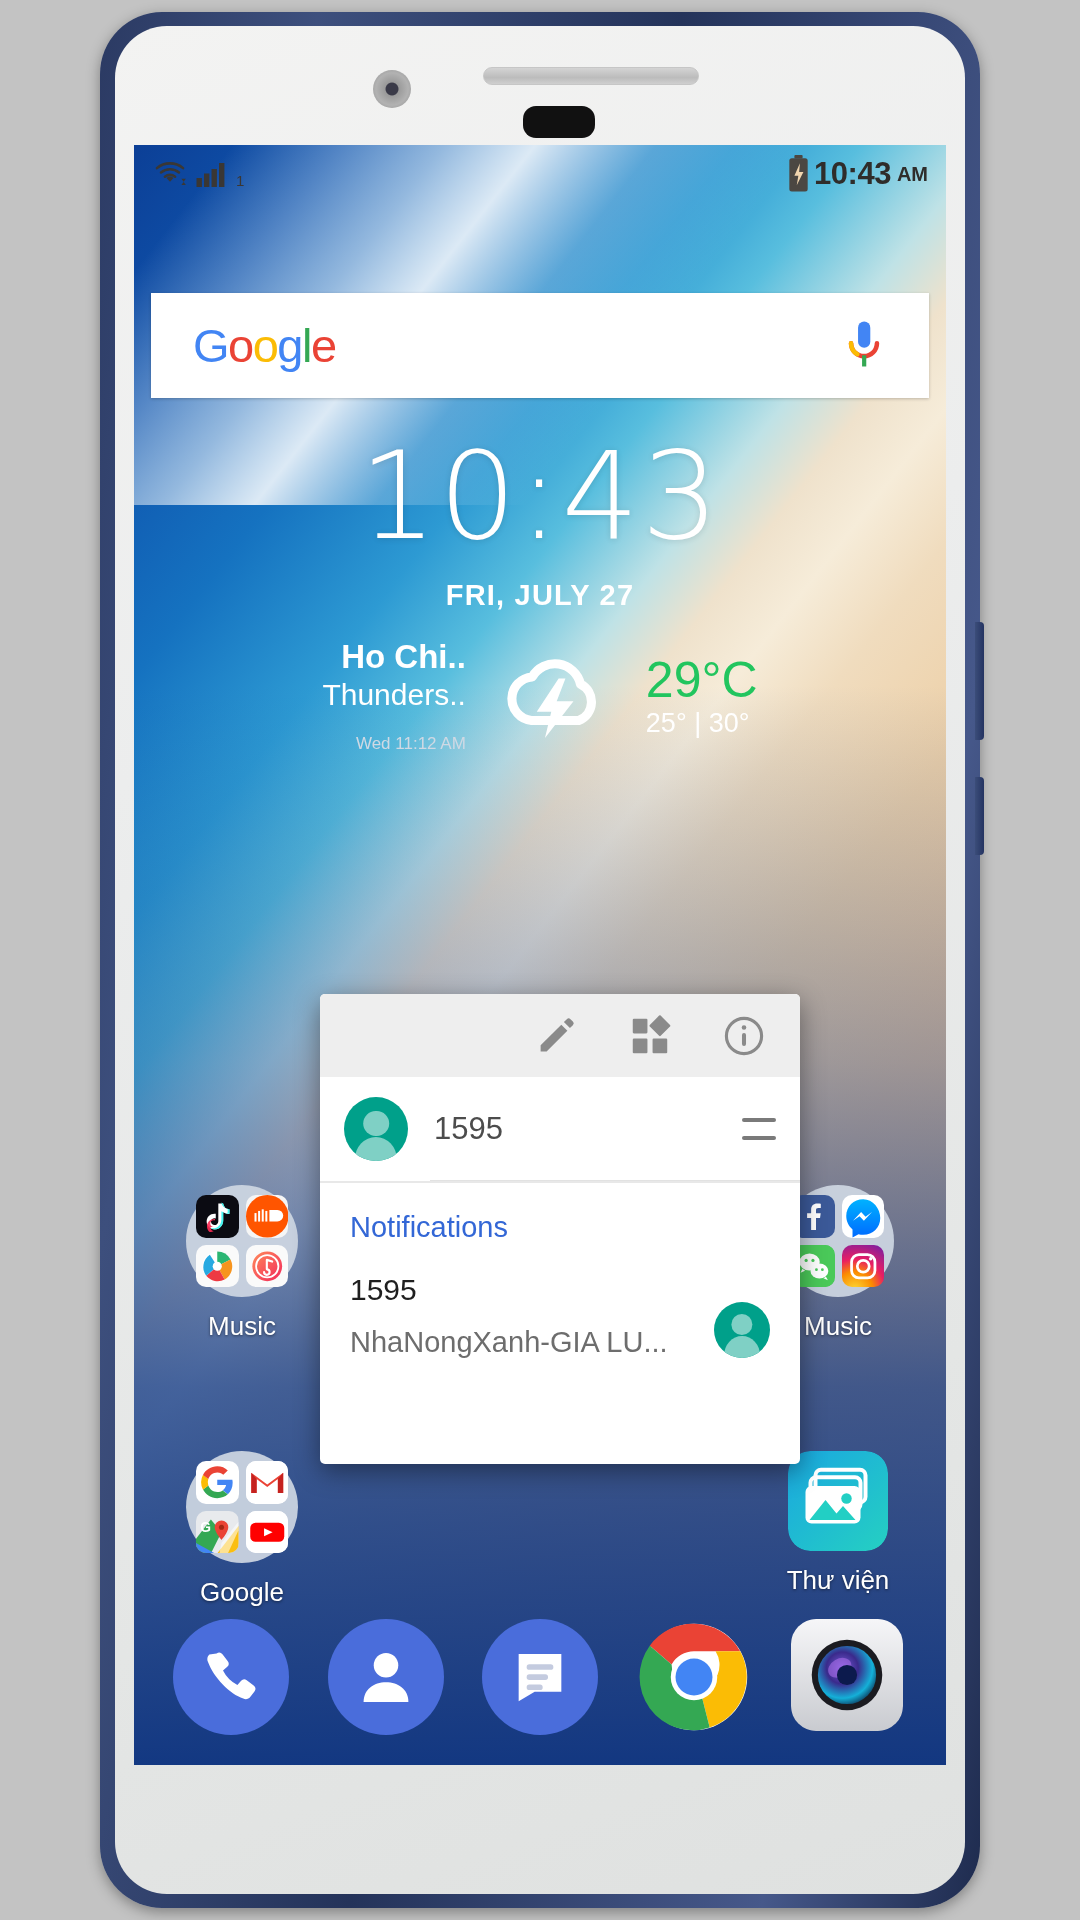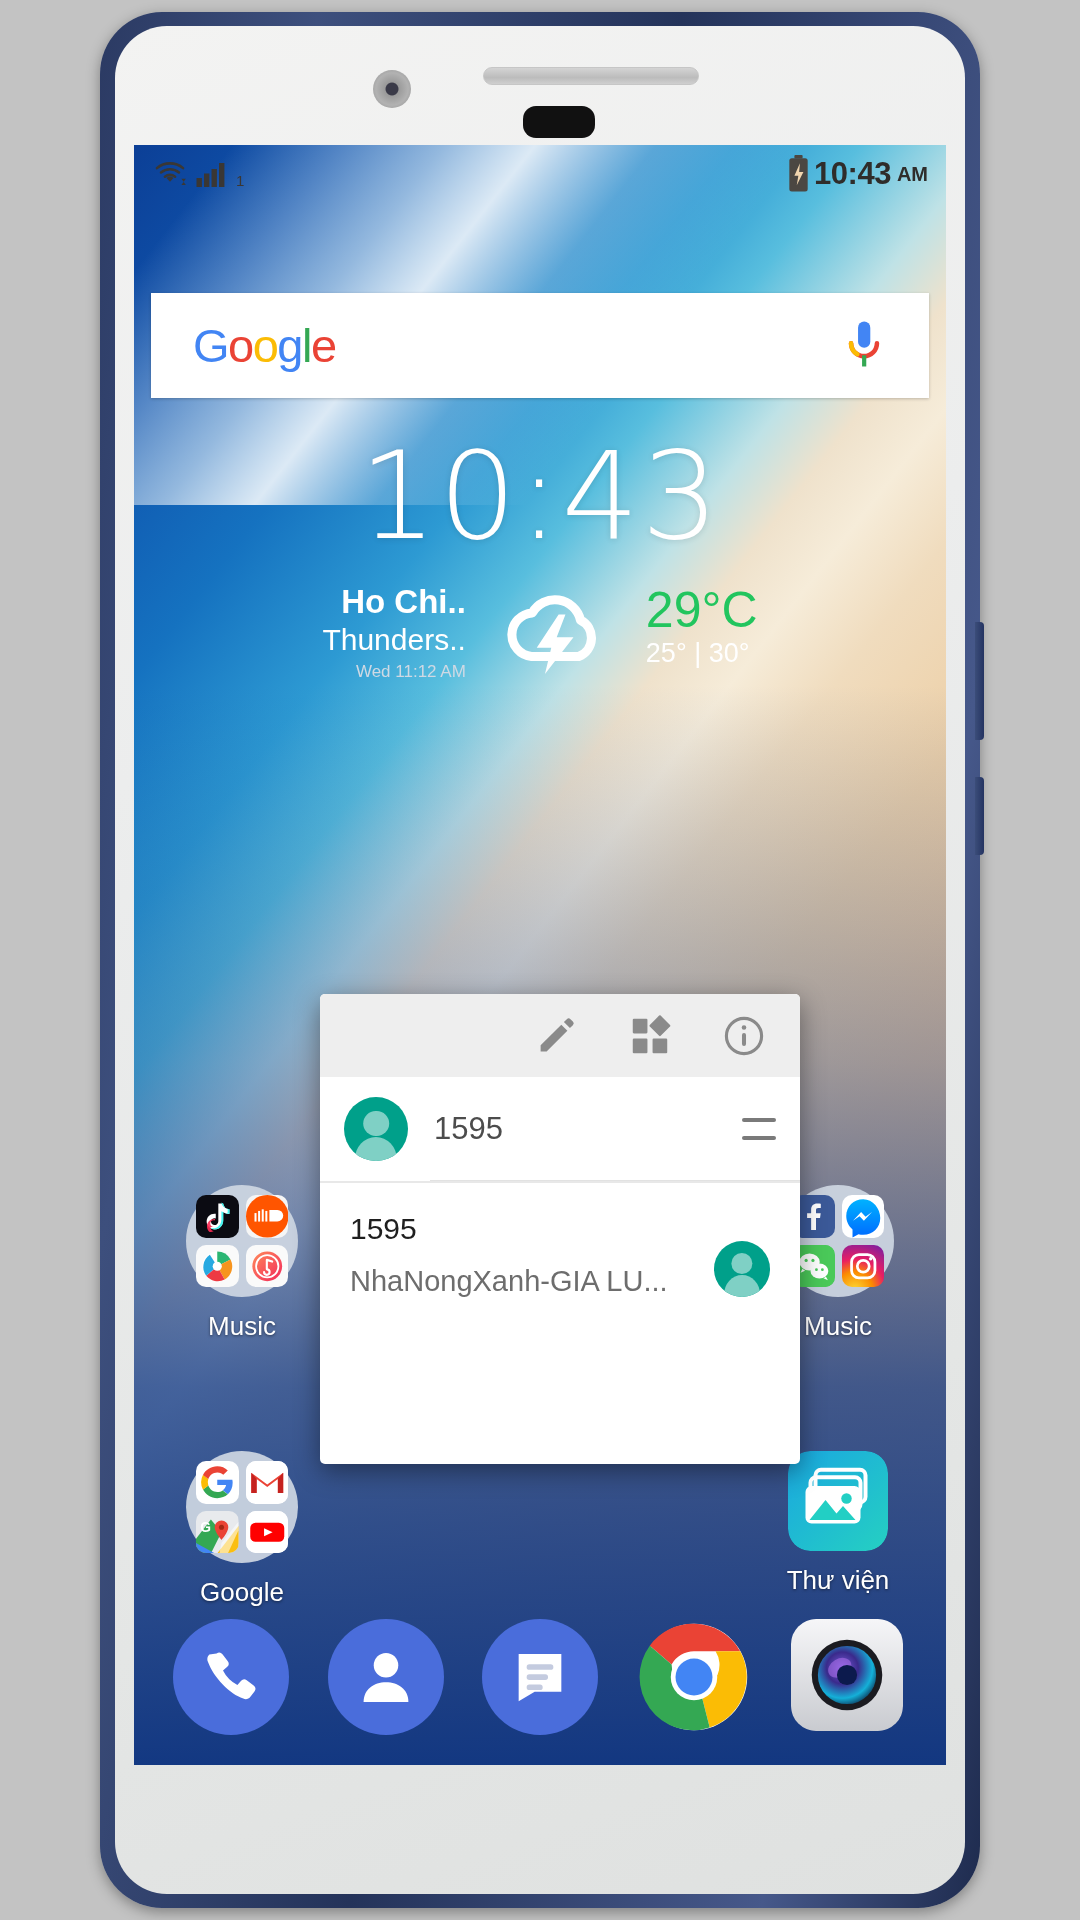--- a/index.html
+++ b/index.html
@@ -109,26 +109,26 @@
   #clock-time{
     font-size:122px; color:#ffffff; font-weight:100; line-height:1;
     letter-spacing:2px; font-family:"DejaVu Sans", sans-serif;
     text-shadow:0 1px 6px rgba(0,0,0,.12);
   }
   #clock-date{
     margin-top:22px; font-size:29px; font-weight:bold; color:#ffffff;
     letter-spacing:1.2px;
   }
   #weather-widget{
-    margin-top:26px; display:flex; justify-content:center; gap:34px;
+    margin-top:26px; display:flex; align-items:center; justify-content:center; gap:34px;
   }
   #weather-left{ text-align:right; }
   #weather-city{ font-size:33px; font-weight:bold; color:#fff; line-height:1.15; }
   #weather-cond{ font-size:30px; color:#fff; line-height:1.25; font-weight:normal; }
-  #weather-updated{ font-size:17px; color:#cfd9e4; margin-top:4px; }
+  #weather-updated{ font-size:17px; color:#cfd9e4; margin-top:21px; }
   #weather-right{ text-align:left; }
   #weather-temp{ font-size:50px; color:#22c55e; line-height:1.1; font-weight:normal;}
   #weather-range{ font-size:27px; color:#fff; }
 
   
   #popup-dialog{
     position:absolute; left:186px; top:849px; width:480px; height:470px;
     background:#ffffff; border-radius:5px;
     box-shadow:0 7px 26px rgba(0,0,0,.42);
     overflow:hidden;
@@ -241,20 +241,21 @@
         <rect x="9.6" y="2" width="7" height="15" rx="3.5" fill="#4285F4"></rect>
         <path d="M5.6 14.4a7.4 7.4 0 0 0 14.8 0" stroke="#EA4335" stroke-width="2.6" fill="none" stroke-linecap="round"></path>
         <path d="M5.6 14.4a7.4 7.4 0 0 0 3.6 6.3" stroke="#FBBC05" stroke-width="2.6" fill="none" stroke-linecap="round"></path>
         <rect x="11.9" y="21.3" width="2.4" height="6.4" fill="#34A853"></rect>
       </svg>
     </span>
   </div>
 
   <div id="clock-widget">
     <div id="clock-time">10:43</div>
+    <div id="clock-date">FRI, JULY 27</div>
     <div id="weather-widget">
       <div id="weather-left">
         <div id="weather-city">Ho Chi..</div>
         <div id="weather-cond">Thunders..</div>
         <div id="weather-updated">Wed 11:12 AM</div>
       </div>
       <span>
         <svg width="112" height="98" viewBox="0 0 64 56">
           <path d="M18 42a12.5 12.5 0 0 1 .4-24.9A15 15 0 0 1 46 21.2 11.4 11.4 0 0 1 45 42z" fill="none" stroke="#ffffff" stroke-width="5.2" stroke-linejoin="round"></path>
           <path d="M33.5 18 21 37h8.3l-3.6 15L42 31h-9.6l5-13z" fill="#ffffff"></path>
@@ -463,20 +464,21 @@
           <i></i>
           <i></i>
         </span>
     </div>
 
     <div id="shortcut-divider"></div>
 
 
     <div id="section-divider"></div>
 
+    <div id="notifications-header">Notifications</div>
 
     <div id="notification-item">
       <div id="notification-text">
         <div id="notification-title">1595</div>
         <div id="notification-body">NhaNongXanh-GIA LU...</div>
       </div>
       <div id="notification-avatar">
         <div class="head"></div>
           <div class="body"></div>
       </div>

